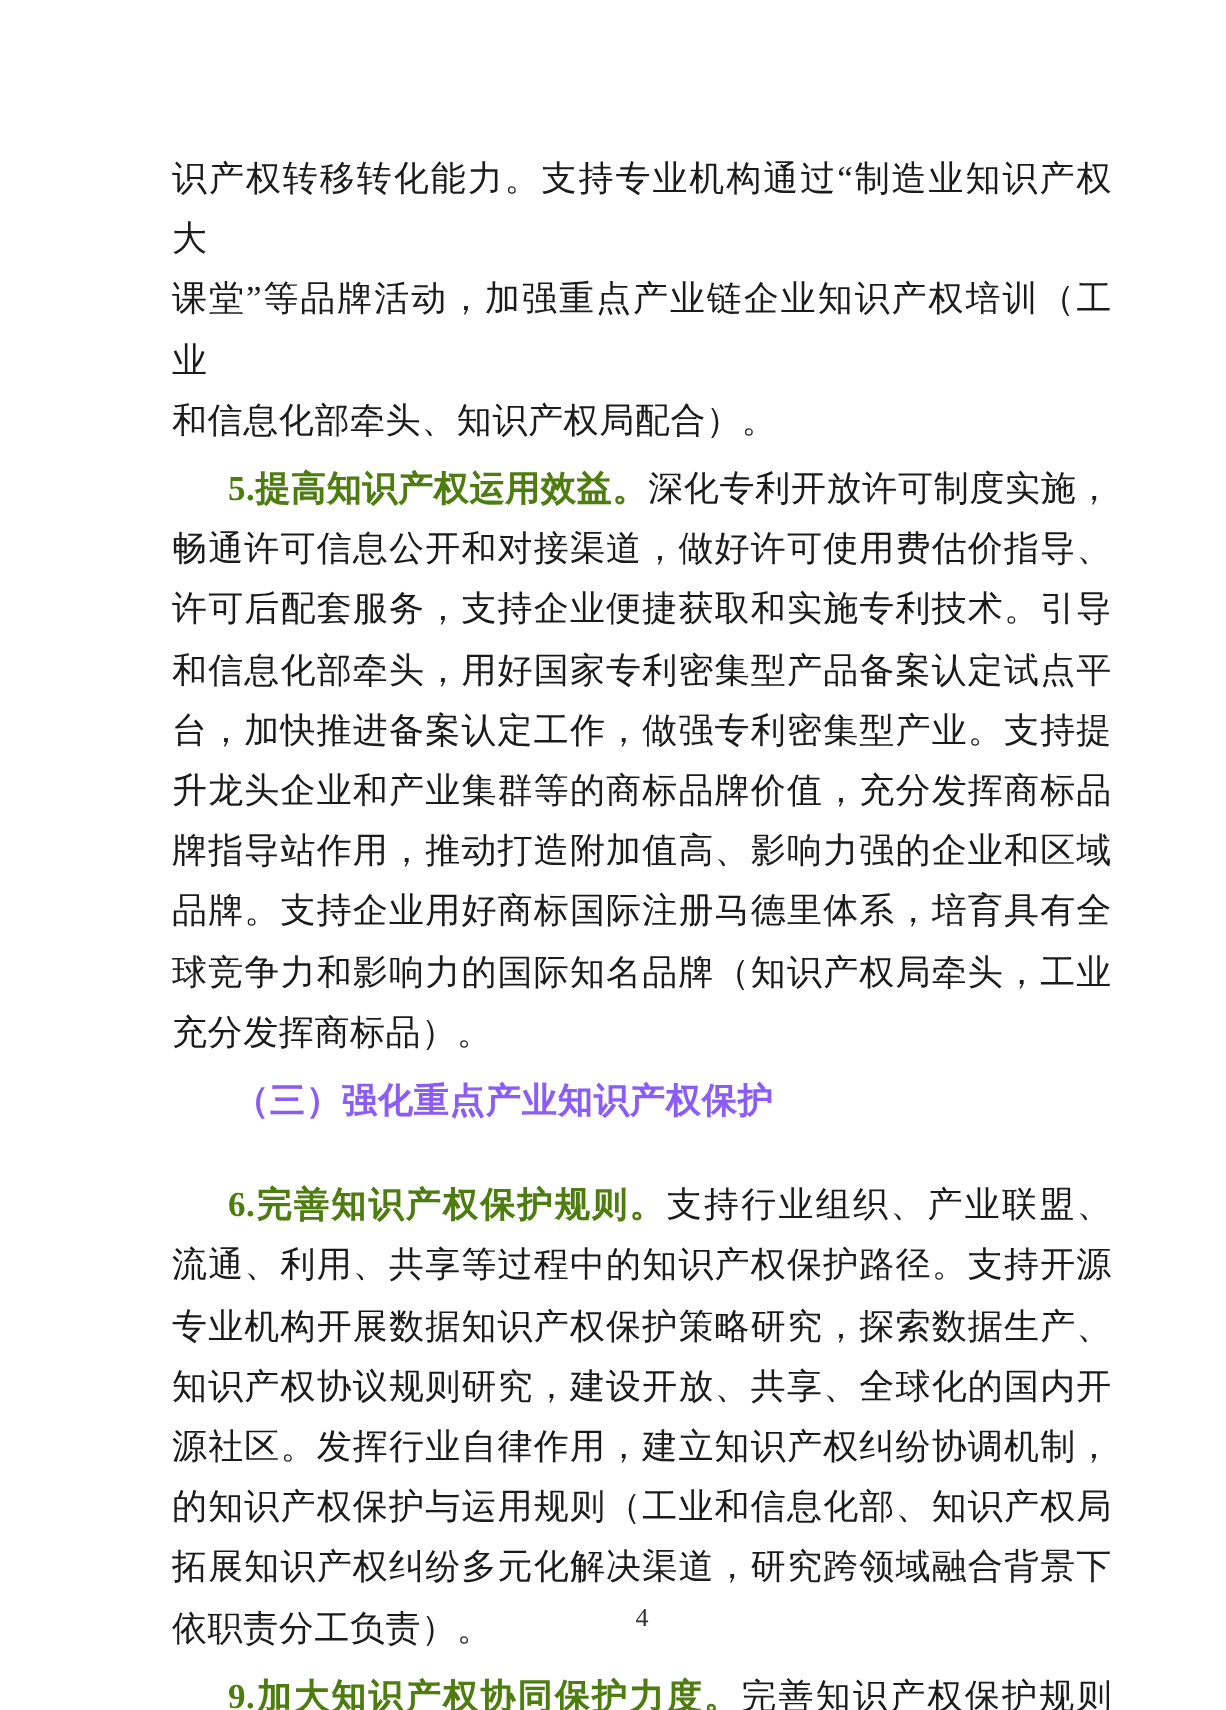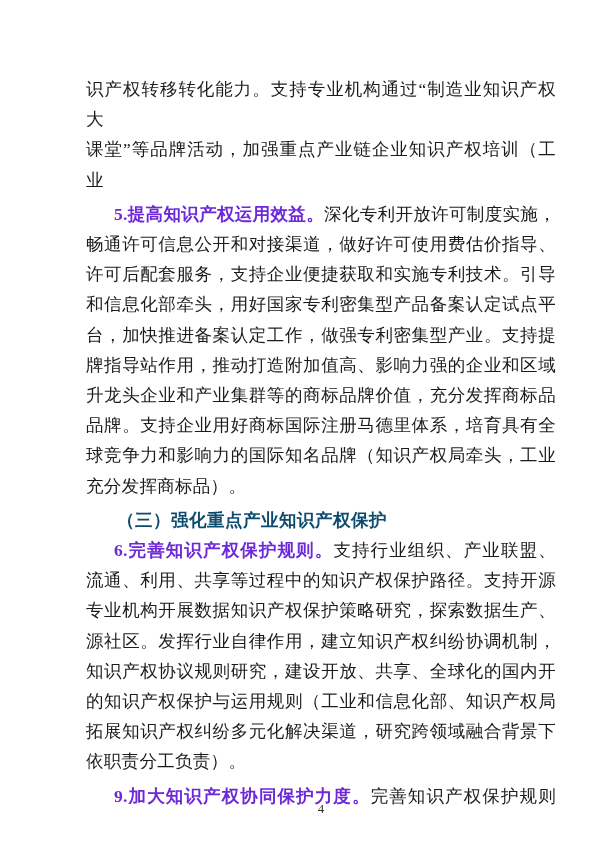--- a/index.html
+++ b/index.html
@@ -26,72 +26,74 @@
     color: #1b1b1b;
     text-align: justify;
     letter-spacing: 0.3px;
   }
   .line.full {
     text-align-last: justify;
     font-family: Liberation Serif, serif;
   }
   .line.indent {
     text-indent: 28px;
+    margin-top: 22px;
   }
   .line.psp {
     margin-top: 4px;
   }
   .line.heading {
     font-weight: 700;
-    color: #0c4a6e;
+    color: #8b5cf6;
     text-indent: 31px;
     letter-spacing: 0.5px;
   }
   .lead {
     font-weight: 700;
-    color: #6d28d9;
+    color: #4d7c0f;
   }
   .page-number {
     position: absolute;
     left: 86px;
     top: 801px;
     width: 470px;
     text-align: center;
     font-size: 13px;
     color: #333333;
     letter-spacing: 0;
   }
 </style>
 </head>
 <body>
 
 <div class="page">
   <div class="textblock">
 
     <div class="line full"><span>识产权转移转化能力。支持专业机构通过“制造业知识产权大</span></div>
     <div class="line full"><span>课堂”等品牌活动，加强重点产业链企业知识产权培训（工业</span></div>
+    <div class="line end"><span>和信息化部牵头、知识产权局配合）。</span></div>
 
     <div class="line full indent psp"><span class="lead">5.提高知识产权运用效益。</span><span>深化专利开放许可制度实施，</span></div>
     <div class="line full"><span>畅通许可信息公开和对接渠道，做好许可使用费估价指导、</span></div>
     <div class="line full"><span>许可后配套服务，支持企业便捷获取和实施专利技术。引导</span></div>
     <div class="line full"><span>和信息化部牵头，用好国家专利密集型产品备案认定试点平</span></div>
     <div class="line full"><span>台，加快推进备案认定工作，做强专利密集型产业。支持提</span></div>
+    <div class="line full"><span>升龙头企业和产业集群等的商标品牌价值，充分发挥商标品</span></div>
     <div class="line full"><span>牌指导站作用，推动打造附加值高、影响力强的企业和区域</span></div>
-    <div class="line full"><span>升龙头企业和产业集群等的商标品牌价值，充分发挥商标品</span></div>
     <div class="line full"><span>品牌。支持企业用好商标国际注册马德里体系，培育具有全</span></div>
     <div class="line full"><span>球竞争力和影响力的国际知名品牌（知识产权局牵头，工业</span></div>
     <div class="line end"><span>充分发挥商标品）。</span></div>
 
     <div class="line heading psp"><span>（三）强化重点产业知识产权保护</span></div>
 
     <div class="line full indent"><span class="lead">6.完善知识产权保护规则。</span><span>支持行业组织、产业联盟、</span></div>
     <div class="line full"><span>流通、利用、共享等过程中的知识产权保护路径。支持开源</span></div>
     <div class="line full"><span>专业机构开展数据知识产权保护策略研究，探索数据生产、</span></div>
+    <div class="line full"><span>知识产权协议规则研究，建设开放、共享、全球化的国内开</span></div>
     <div class="line full"><span>源社区。发挥行业自律作用，建立知识产权纠纷协调机制，</span></div>
-    <div class="line full"><span>知识产权协议规则研究，建设开放、共享、全球化的国内开</span></div>
     <div class="line full"><span>的知识产权保护与运用规则（工业和信息化部、知识产权局</span></div>
     <div class="line full"><span>拓展知识产权纠纷多元化解决渠道，研究跨领域融合背景下</span></div>
     <div class="line end"><span>依职责分工负责）。</span></div>
 
     <div class="line full indent psp"><span class="lead">9.加大知识产权协同保护力度。</span><span>完善知识产权保护规则</span></div>
 
   </div>
 
   <div class="page-number">4</div>
 </div>

